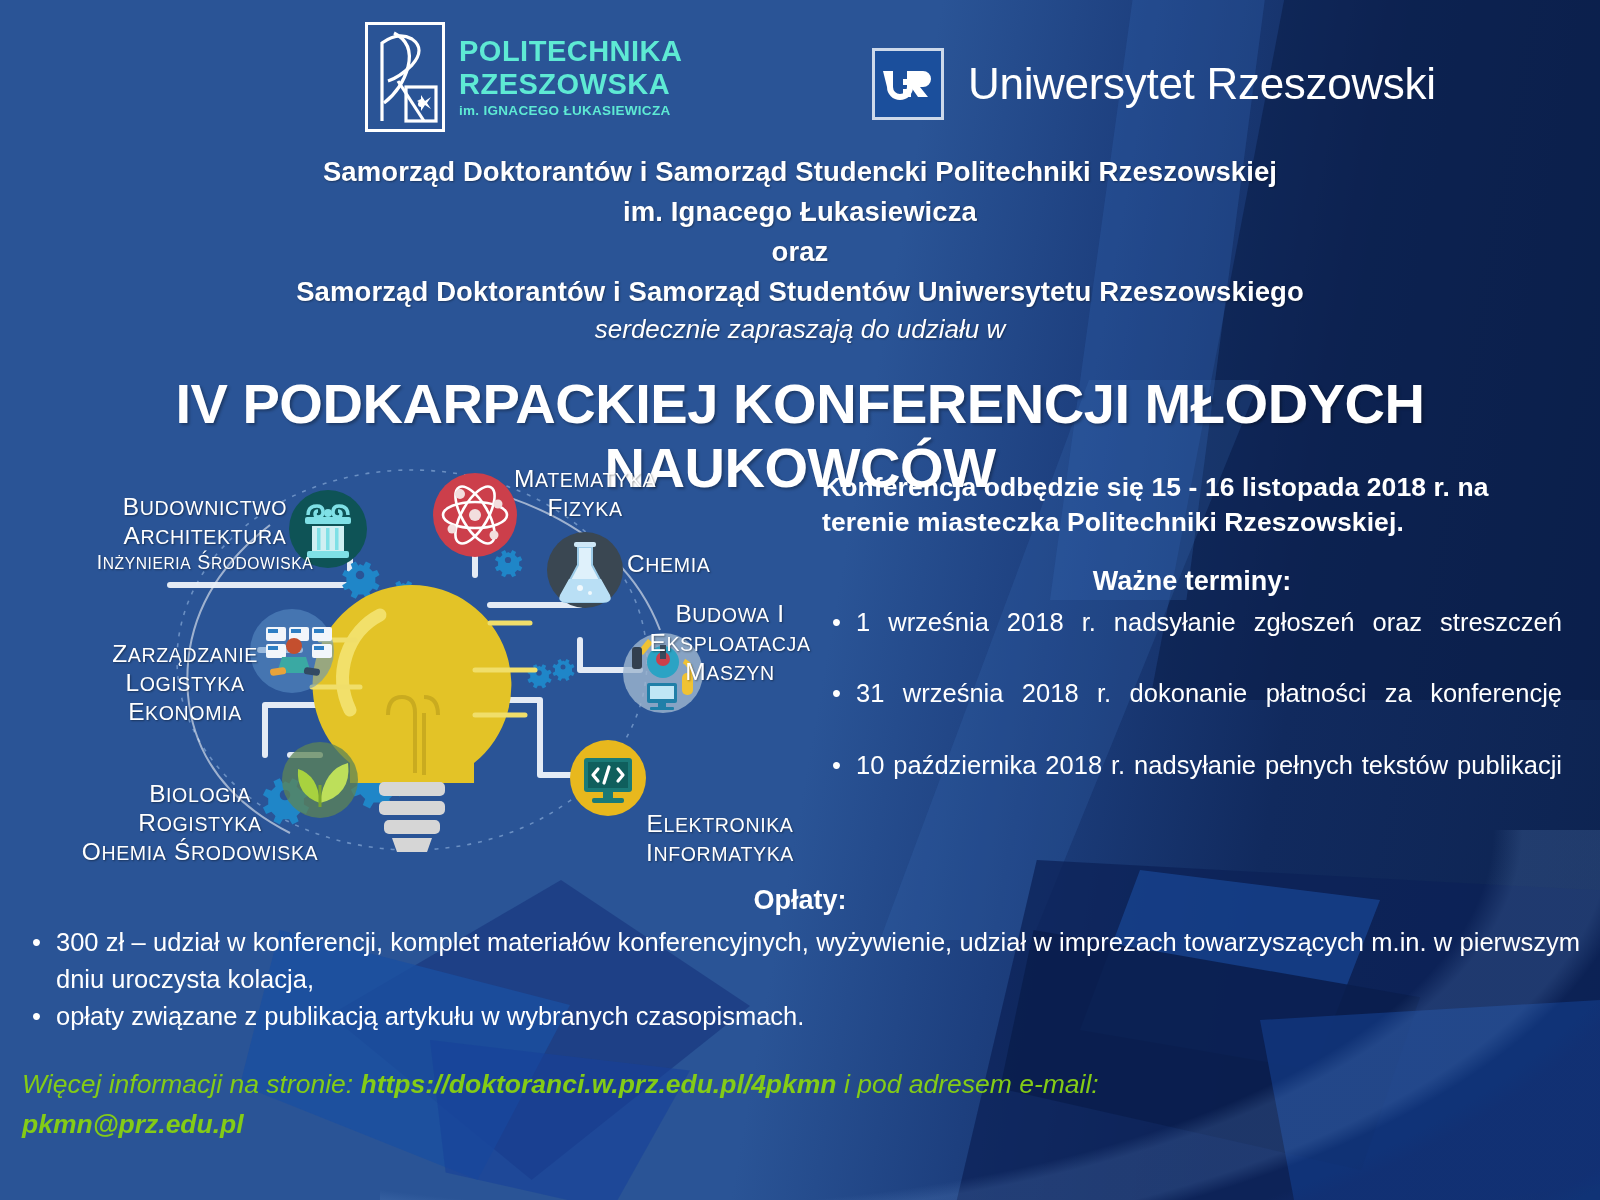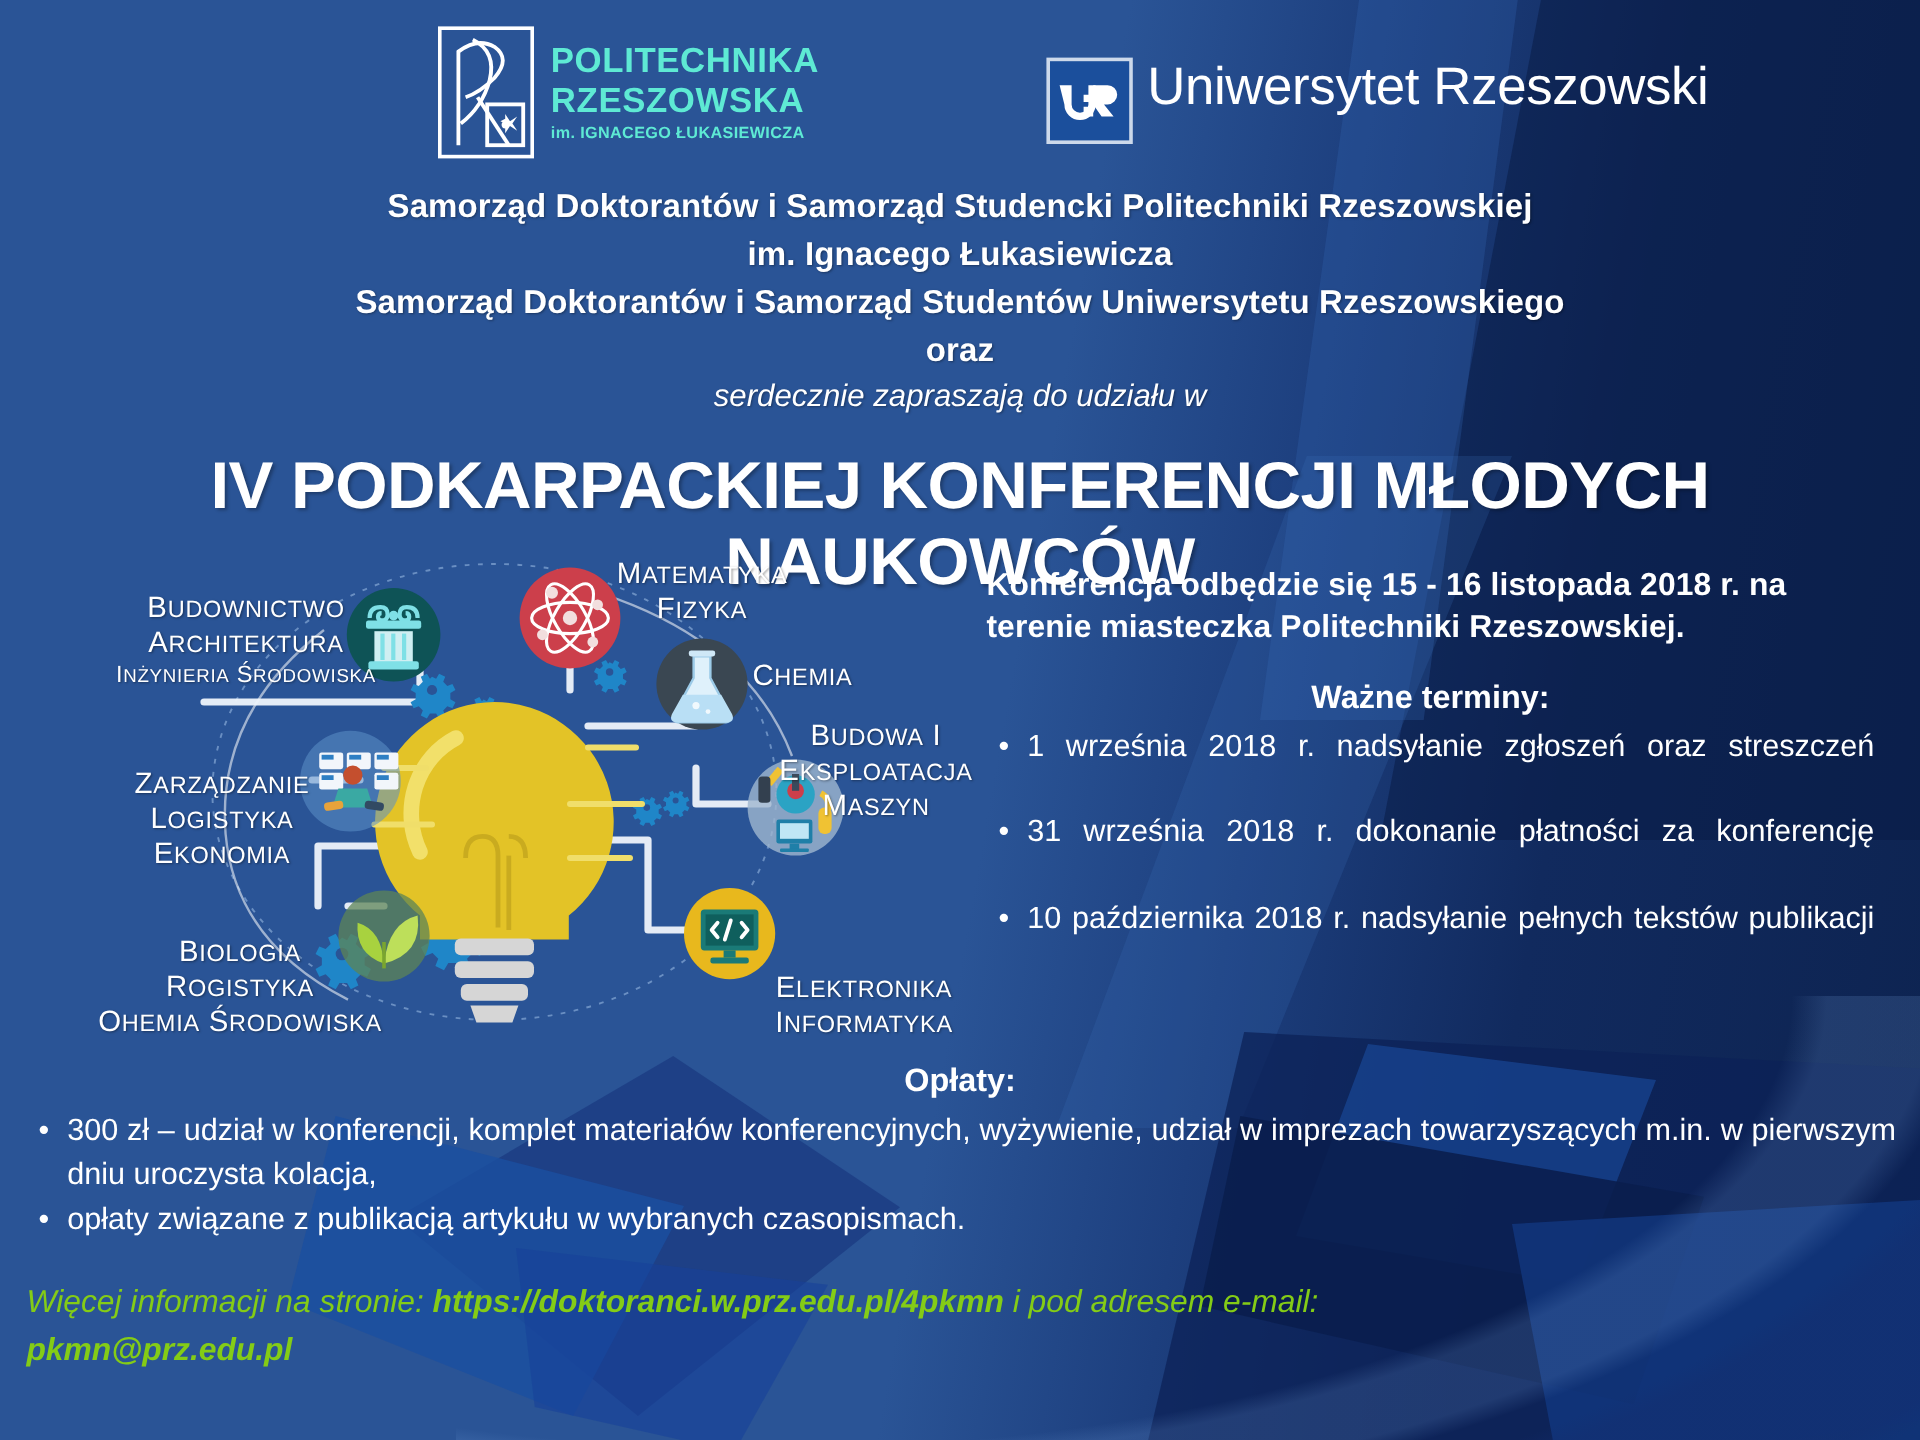--- a/index.html
+++ b/index.html
@@ -73,21 +73,21 @@
   
   .logos{position:absolute;top:14px;left:0;width:1600px;height:130px;}
   .logo-prz{position:absolute;left:365px;top:8px;display:flex;align-items:center;gap:14px;}
   .prz-mark{width:80px;height:110px;border:3px solid #fff;box-sizing:border-box;position:relative;background:transparent;}
   .prz-mark svg{position:absolute;left:0;top:0;}
   .prz-txt{color:#5eead4;line-height:1.0;}
   .prz-l1{font-size:29px;font-weight:bold;letter-spacing:.5px;}
   .prz-l2{font-size:29px;font-weight:bold;letter-spacing:.5px;margin-top:4px;}
   .prz-l3{font-size:13.5px;font-weight:bold;letter-spacing:.3px;margin-top:5px;}
 
-  .logo-ur{position:absolute;left:872px;top:34px;display:flex;align-items:flex-start;gap:12px;}
+  .logo-ur{position:absolute;left:872px;top:34px;display:flex;align-items:center;gap:24px;}
   .ur-mark{width:72px;height:72px;background:#1b4f9c;border:3px solid #cdd9ea;box-sizing:border-box;
            display:flex;align-items:center;justify-content:center;}
   .ur-txt{color:#fff;font-size:44px;letter-spacing:-.3px;}
 
   
   .intro{position:absolute;top:152px;left:0;width:1600px;text-align:center;color:#fff;}
   .intro .l{font-weight:bold;font-size:27.5px;line-height:1.45;letter-spacing:.1px;
             text-shadow:1px 1px 2px rgba(0,0,0,.35);}
   .intro .italic{font-style:italic;font-weight:normal;font-size:26px;margin-top:2px;
                  text-shadow:1px 1px 2px rgba(0,0,0,.35);text-align:center;}
@@ -185,22 +185,22 @@
             </g>
           </svg>
         </div>
         <div class="ur-txt">Uniwersytet Rzeszowski</div>
       </div>
     </div>
 
     <div class="intro">
       <div class="l">Samorząd Doktorantów i Samorząd Studencki Politechniki Rzeszowskiej</div>
       <div class="l">im. Ignacego Łukasiewicza</div>
+      <div class="l">oraz</div>
       <div class="l">Samorząd Doktorantów i Samorząd Studentów Uniwersytetu Rzeszowskiego</div>
-      <div class="l">oraz</div>
       <div class="italic">serdecznie zapraszają do udziału w</div>
     </div>
 
     <div class="maintitle">IV PODKARPACKIEJ KONFERENCJI MŁODYCH NAUKOWCÓW</div>
 
     <div class="info">
       <svg width="800" height="420" viewBox="0 0 800 420">
 
         <g fill="none" stroke="#9fc0e8" stroke-opacity=".55" stroke-width="1.6" stroke-dasharray="4 7">
           <ellipse cx="392" cy="205" rx="235" ry="190"></ellipse>

